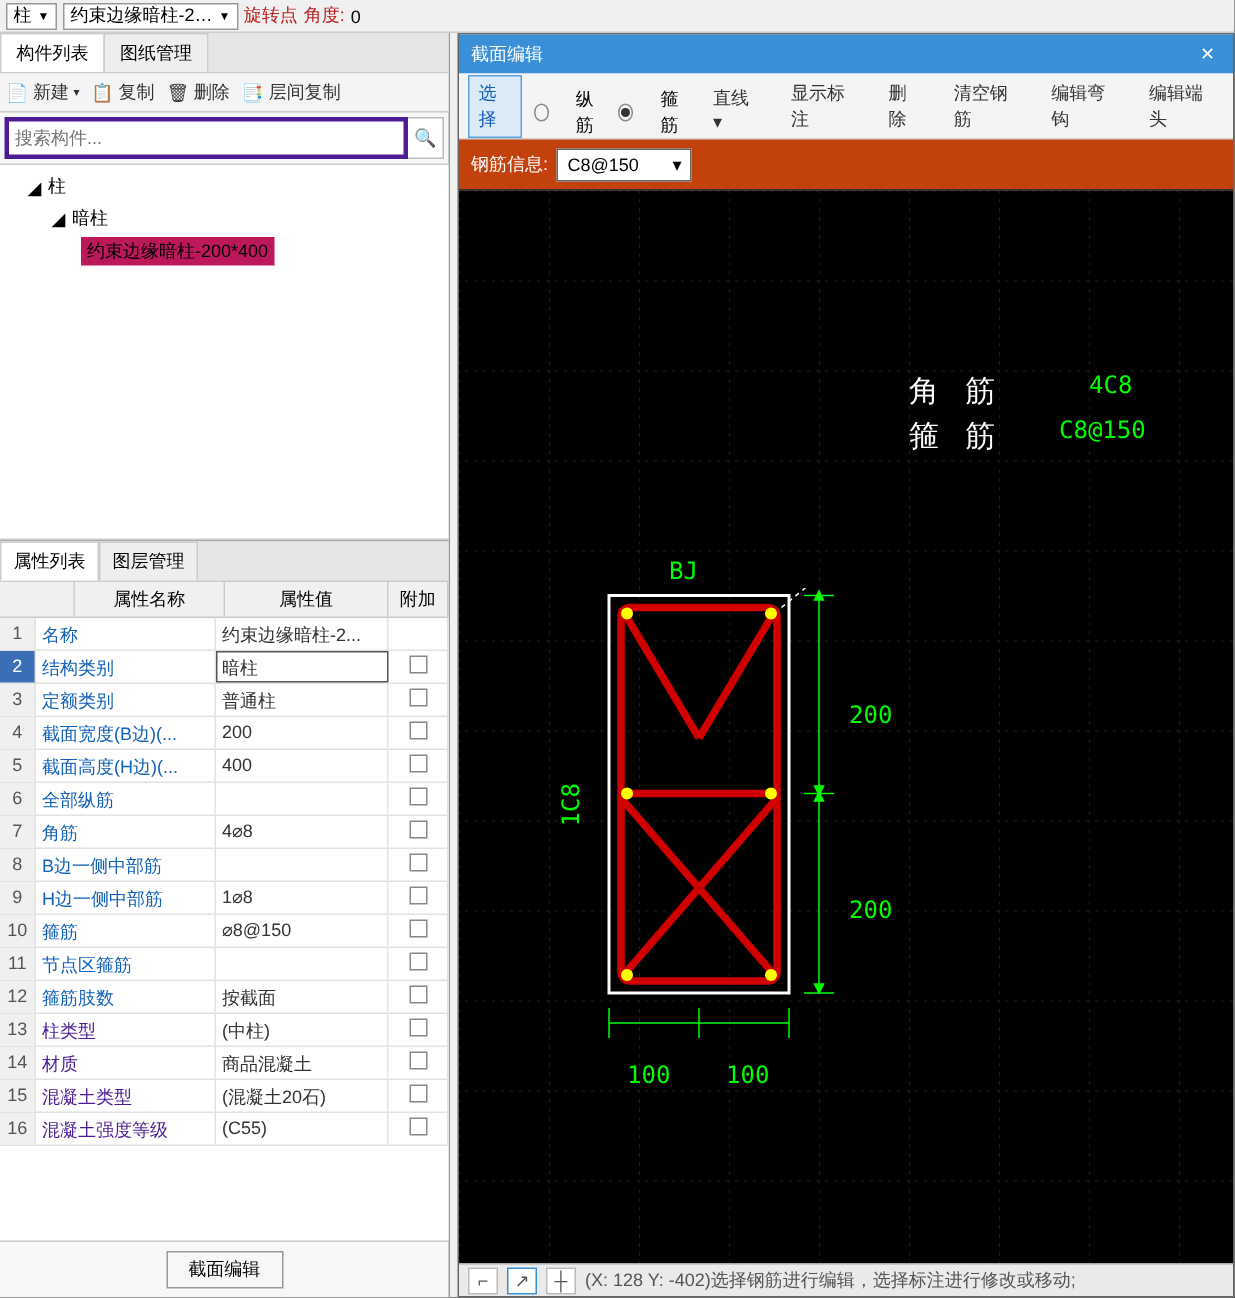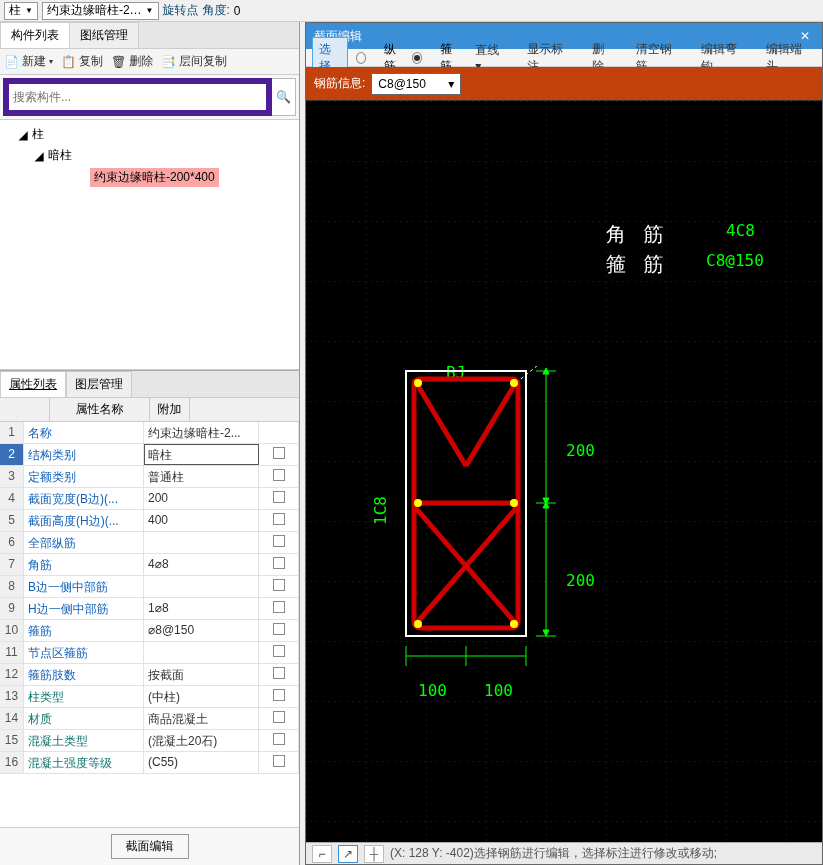--- a/index.html
+++ b/index.html
@@ -1,64 +1,64 @@
 <!DOCTYPE html>
 <html><head>
 <meta charset="utf-8">
 <style>
 * { box-sizing: border-box; margin: 0; padding: 0; font-family: "Microsoft YaHei", sans-serif; font-size: 12px; }
 body { width: 823px; height: 865px; background: #f0f0f0; position: relative; }
 
 .topbar { height: 22px; background: #f0f0f0; border-bottom: 1px solid #ccc; display:flex; align-items:center; gap:4px; padding:0 4px;}
 .topbar .combo { height:18px; border:1px solid #999; background:#fff; display:flex; align-items:center; padding:0 4px; }
 .topbar .combo .arrow { margin-left:4px; font-size:8px;}
-.topbar .lbl { color:#0c4a6e; }
+.topbar .lbl { color:#b91c1c; }
 
 .left-pane { position:absolute; left:0; top:22px; width:300px; bottom:0; border-right:1px solid #999; display:flex; flex-direction:column; background:#f7f7f7;}
 .tabs1 { display:flex; border-bottom:1px solid #ccc; background:#e6e6e6;}
 .tabs1 .tab { padding:4px 10px; border:1px solid #ccc; border-bottom:none; margin-right:-1px; background:#eee;}
 .tabs1 .tab.active { background:#fff; }
 .toolbar1 { padding:4px; display:flex; gap:8px; border-bottom:1px solid #ccc; background:#f4f4f4;}
 .toolbar1 .btn { display:flex; align-items:center; gap:3px; color:#333; cursor:pointer;}
 .toolbar1 .btn .drop{font-size:8px}
 .searchrow { display:flex; padding:3px; border-bottom:1px solid #ccc;}
-.searchrow input { flex:1; border:6px solid #4c1d95; height:38px; padding:0 4px;}
+.searchrow input { flex:1; border:3px solid #4c1d95; height:28px; padding:0 4px;}
 .searchrow .mag { width:24px; display:flex; align-items:center; justify-content:center; border:1px solid #bbb; border-left:none; background:#fff;}
 .tree { flex:0 0 250px; overflow:auto; padding:4px 4px; background:#fff; border-bottom:1px solid #ccc;}
 .tree .node { padding:2px 0 2px 10px; display:flex; align-items:center; gap:4px;}
 .tree .node .tw { width:10px; text-align:center; }
 .tree .node.lvl1{ padding-left:14px}
 .tree .node.lvl2{ padding-left:30px}
 .tree .node.lvl3{ padding-left:50px}
-.tree .sel { background:#fca5a5; display:inline-block; padding:1px 4px;margin-left:36px;}
+.tree .sel { background:#be185d; display:inline-block; padding:1px 4px;}
 .prop-wrap { flex:1; display:flex; flex-direction:column; border-top:1px solid #aaa;}
 .prop-tabs { display:flex; background:#e6e6e6; border-bottom:1px solid #ccc;}
 .prop-tabs .tab { padding:4px 8px; border:1px solid #ccc; border-bottom:none; background:#eee;}
-.prop-tabs .tab.active { background:#fff;text-decoration:underline;}
+.prop-tabs .tab.active { background:#fff;}
 .prop-header { display:flex; background:#f0f0f0; border-bottom:1px solid #ccc; font-weight:normal;padding-left:26px;}
 .prop-header div{ padding:3px 4px; border-right:1px solid #ccc; text-align:center;}
 .hnum{width:24px}.hname{width:100px}.hval{flex:1}.hext{width:40px}
 .prop-table { flex:1; overflow:auto; background:#fff;}
 .prow { display:flex; border-bottom:1px solid #e2e2e2; height:22px; align-items:stretch;}
 .prow .c{ padding:3px 4px; border-right:1px solid #e2e2e2; overflow:hidden; white-space:nowrap;}
 .prow .num{width:24px; text-align:center; background:#f0f0f0; color:#555;}
 .prow .name{width:120px; color:#1160b8;}
-.prow .name.black{color:#0f766e}
+.prow .name.black{color:#4c1d95}
 .prow .val{flex:1; color:#333;}
 .prow .ext{width:40px; text-align:center;}
 .prow.sel .num{background:#3a6fb7; color:#fff;}
 .prow.sel .val{border:1px solid #555; padding:2px 3px}
 .chk { display:inline-block; width:12px; height:12px; border:1px solid #888; background:#fff;}
 .bottom-btn { padding:6px; border-top:1px solid #ccc; text-align:center;}
 .bottom-btn button{ padding:3px 14px; border:1px solid #999; background:#f7f7f7;}
 
 .editor { position:absolute; left:305px; right:0; top:22px; bottom:0; display:flex; flex-direction:column; border:1px solid #666;}
 .editor-title { height:26px; background:#3a8fd6; color:#fff; display:flex; align-items:center; padding:0 8px; justify-content:space-between;}
 .editor-title .x { width:18px; height:18px; display:flex; align-items:center; justify-content:center;}
-.editor-toolbar { height:18px; background:#f4f4f4; border-bottom:1px solid #ccc; display:flex; align-items:center; gap:8px; padding:0 6px;}
+.editor-toolbar { height:44px; background:#f4f4f4; border-bottom:1px solid #ccc; display:flex; align-items:flex-end; gap:8px; padding:0 6px;}
 .editor-toolbar .tbtn { padding:3px 6px; color:#333; border:1px solid transparent;}
 .editor-toolbar .tbtn.sel { border:1px solid #5aa3e0; background:#dce9f7; color:#1160b8;}
 .editor-toolbar .radio { display:flex; align-items:center; gap:18px;}
 .editor-toolbar .radio .dot{width:12px;height:12px;border:1px solid #888;border-radius:50%;display:flex;align-items:center;justify-content:center}
 .editor-toolbar .radio .dot.on::after{content:"";width:6px;height:6px;background:#333;border-radius:50%}
 .editor-sub { height:34px; background:#c2410c; display:flex; align-items:center; padding:0 8px; gap:6px; color:#fff; border-bottom:1px solid #333;}
 .editor-sub .combo{ height:22px; background:#fff; color:#000; display:flex; align-items:center; padding:0 6px; border:1px solid #666; min-width:90px; justify-content:space-between;}
 .canvas { flex:1; background:#000; position:relative; overflow:hidden;}
 .label-g { color:#00ff00; font-size:16px; position:absolute; font-family:monospace;}
 .label-w { color:#fff; font-size:20px; position:absolute; }
@@ -116,20 +116,21 @@
   </div>
 
   <div class="prop-wrap">
     <div class="prop-tabs">
       <div class="tab active">属性列表</div>
       <div class="tab">图层管理</div>
     </div>
     <div class="prop-header">
       <div class="hnum"></div>
       <div class="hname">属性名称</div>
+      <div class="hval">属性值</div>
       <div class="hext">附加</div>
     </div>
     <div class="prop-table" id="prop-table">
         <div class="prow">
           <div class="c num">1</div>
           <div class="c name">名称</div>
           <div class="c val">约束边缘暗柱-2...</div>
           <div class="c ext"></div>
         </div>
         <div class="prow sel">
@@ -266,21 +267,21 @@
         <path d="M60 0 L0 0 0 60" fill="none" stroke="#2a2a2a" stroke-width="1" stroke-dasharray="2,4"></path>
       </pattern>
         </defs>
       <rect width="100%" height="100%" fill="url(#g)"></rect>
     </svg>
 
     <div class="label-w" style="left:300px; top:120px;letter-spacing:6px">角 筋</div>
     <div class="label-w" style="left:300px; top:150px;letter-spacing:6px">箍 筋</div>
     <div class="label-g" style="left:420px; top:120px">4C8</div>
     <div class="label-g" style="left:400px; top:150px">C8@150</div>
-    <div class="label-g" style="left:140px; top:262px">BJ</div>
+    <div class="label-g" style="left:140px; top:244px">BJ</div>
     <div class="label-g" style="left:60px; top:400px; transform:rotate(-90deg)">1C8</div>
 
     <svg class="section" width="300" height="420" style="left:80px; top:265px">
 
       <rect x="20" y="5" width="120" height="265" fill="none" stroke="#fff" stroke-width="2"></rect>
 
       <rect x="28" y="13" width="104" height="249" rx="6" fill="none" stroke="#d00000" stroke-width="5"></rect>
 
       <line x1="28" y1="137" x2="132" y2="137" stroke="#d00000" stroke-width="5"></line>
 

